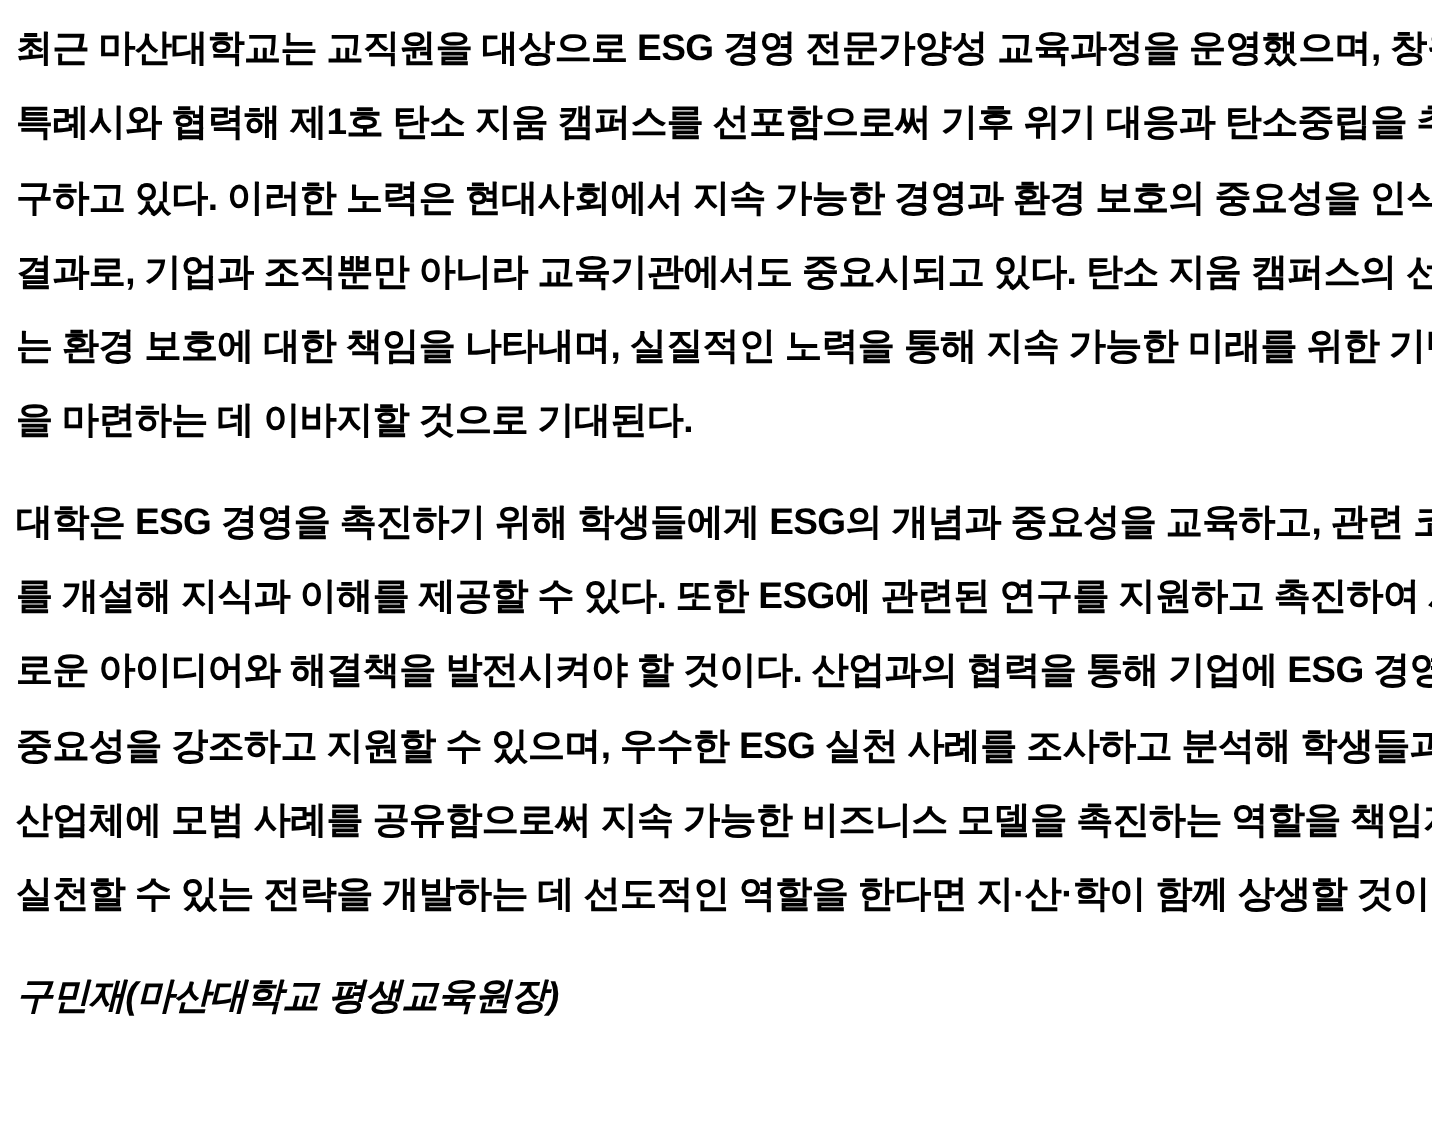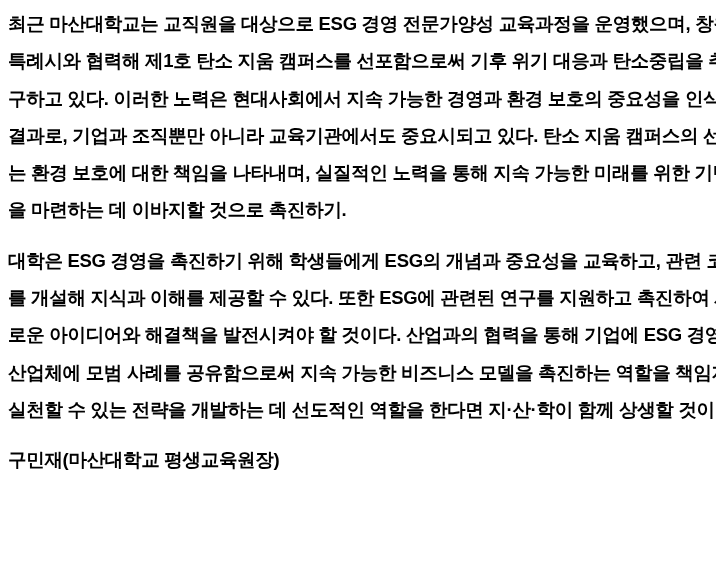--- a/index.html
+++ b/index.html
@@ -16,20 +16,21 @@
   }
   .article {
     padding: 5px 8px 0 8px;
     width: 716px;
   }
   .paragraph {
     margin: 0 0 13px 0;
   }
   .paragraph.byline-block {
     margin: 4px 0 0 0;
+    font-style: italic;
   }
   .line {
     display: block;
     font-size: 18.5px;
     line-height: 37.3px;
     letter-spacing: -0.3px;
     white-space: nowrap;
     color: #000000;
   }
 </style>
@@ -37,27 +38,28 @@
 <body>
 
 <main class="article">
 
   <p class="paragraph">
     <span class="line">최근 마산대학교는 교직원을 대상으로 ESG 경영 전문가양성 교육과정을 운영했으며, 창원</span>
     <span class="line">특례시와 협력해 제1호 탄소 지움 캠퍼스를 선포함으로써 기후 위기 대응과 탄소중립을 추</span>
     <span class="line">구하고 있다. 이러한 노력은 현대사회에서 지속 가능한 경영과 환경 보호의 중요성을 인식한</span>
     <span class="line">결과로, 기업과 조직뿐만 아니라 교육기관에서도 중요시되고 있다. 탄소 지움 캠퍼스의 선포</span>
     <span class="line">는 환경 보호에 대한 책임을 나타내며, 실질적인 노력을 통해 지속 가능한 미래를 위한 기반</span>
-    <span class="line">을 마련하는 데 이바지할 것으로 촉진하기.</span>
+    <span class="line">을 마련하는 데 이바지할 것으로 기대된다.</span>
   </p>
 
   <p class="paragraph">
     <span class="line">대학은 ESG 경영을 촉진하기 위해 학생들에게 ESG의 개념과 중요성을 교육하고, 관련 코스</span>
     <span class="line">를 개설해 지식과 이해를 제공할 수 있다. 또한 ESG에 관련된 연구를 지원하고 촉진하여 새</span>
     <span class="line">로운 아이디어와 해결책을 발전시켜야 할 것이다. 산업과의 협력을 통해 기업에 ESG 경영의</span>
+    <span class="line">중요성을 강조하고 지원할 수 있으며, 우수한 ESG 실천 사례를 조사하고 분석해 학생들과</span>
     <span class="line">산업체에 모범 사례를 공유함으로써 지속 가능한 비즈니스 모델을 촉진하는 역할을 책임지</span>
     <span class="line">실천할 수 있는 전략을 개발하는 데 선도적인 역할을 한다면 지·산·학이 함께 상생할 것이다.</span>
   </p>
 
   <p class="paragraph byline-block">
     <span class="line">구민재(마산대학교 평생교육원장)</span>
   </p>
 
 </main>
 

